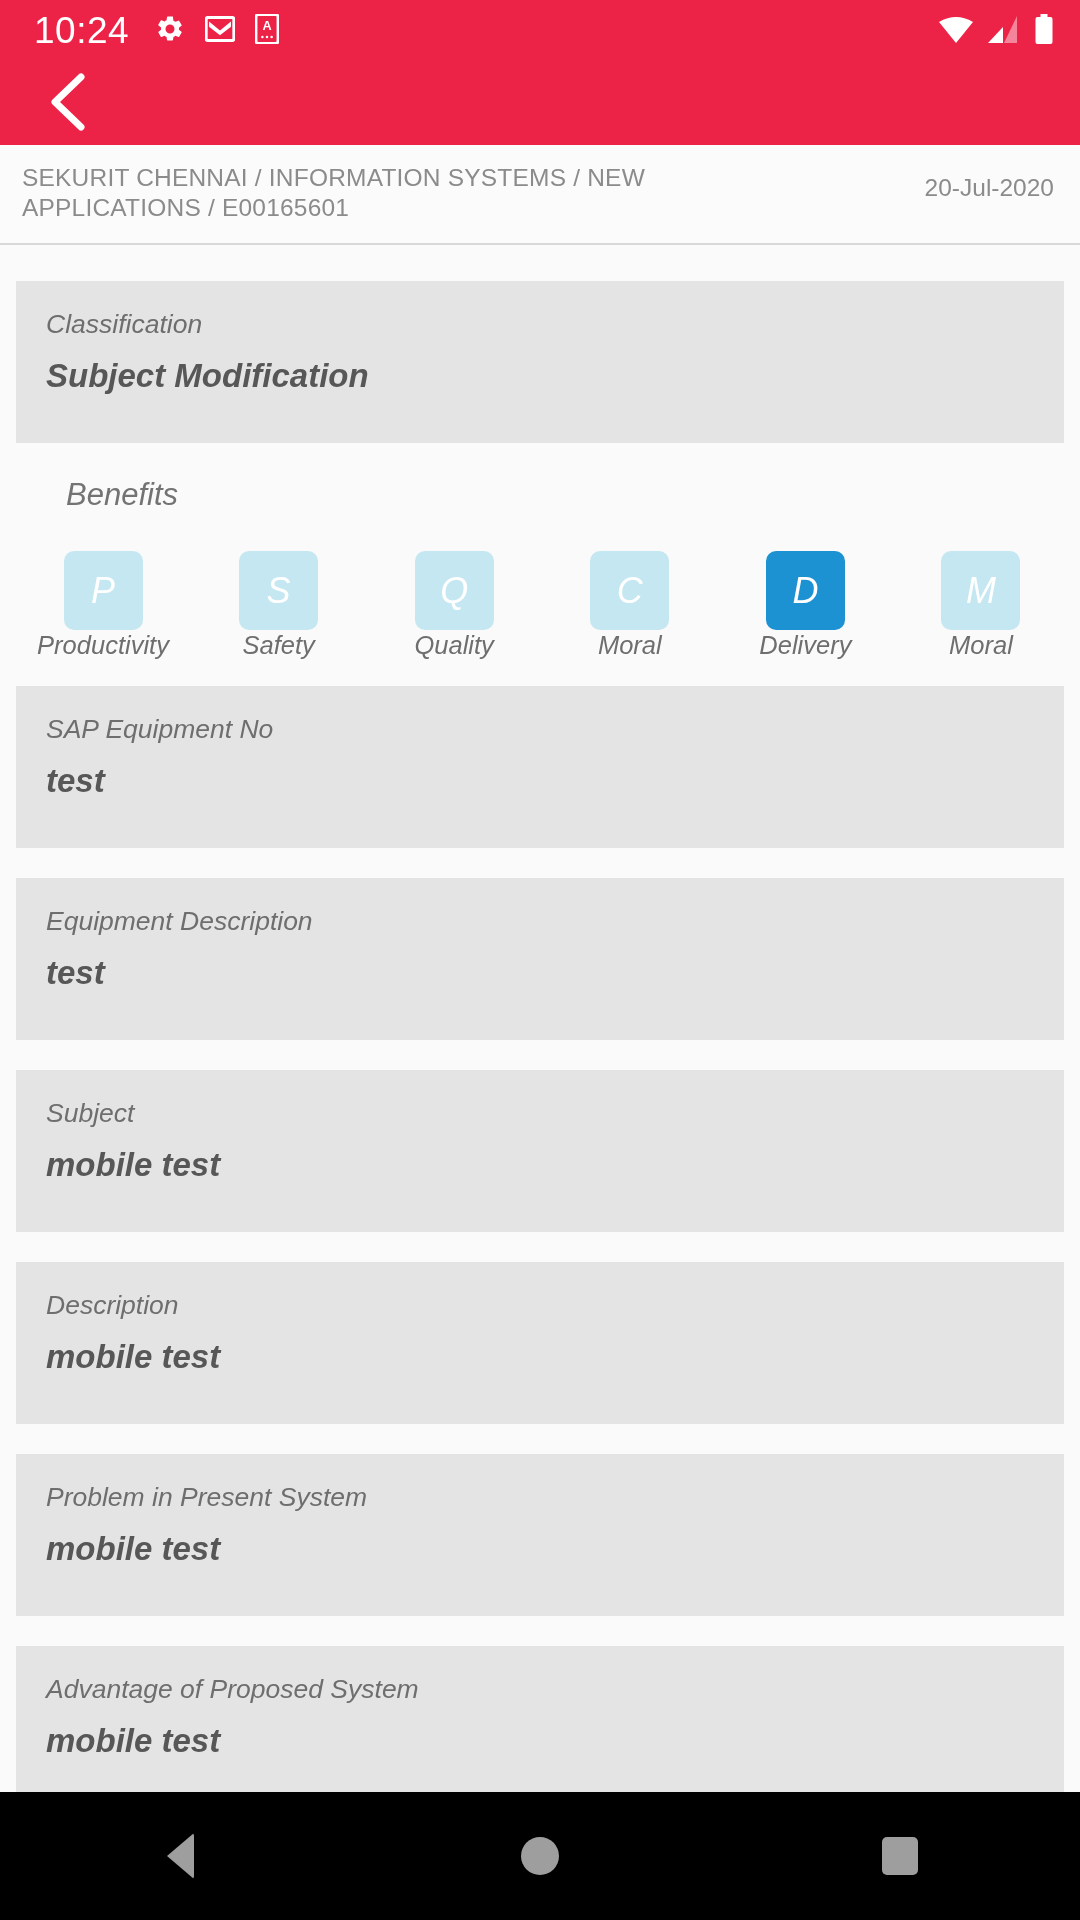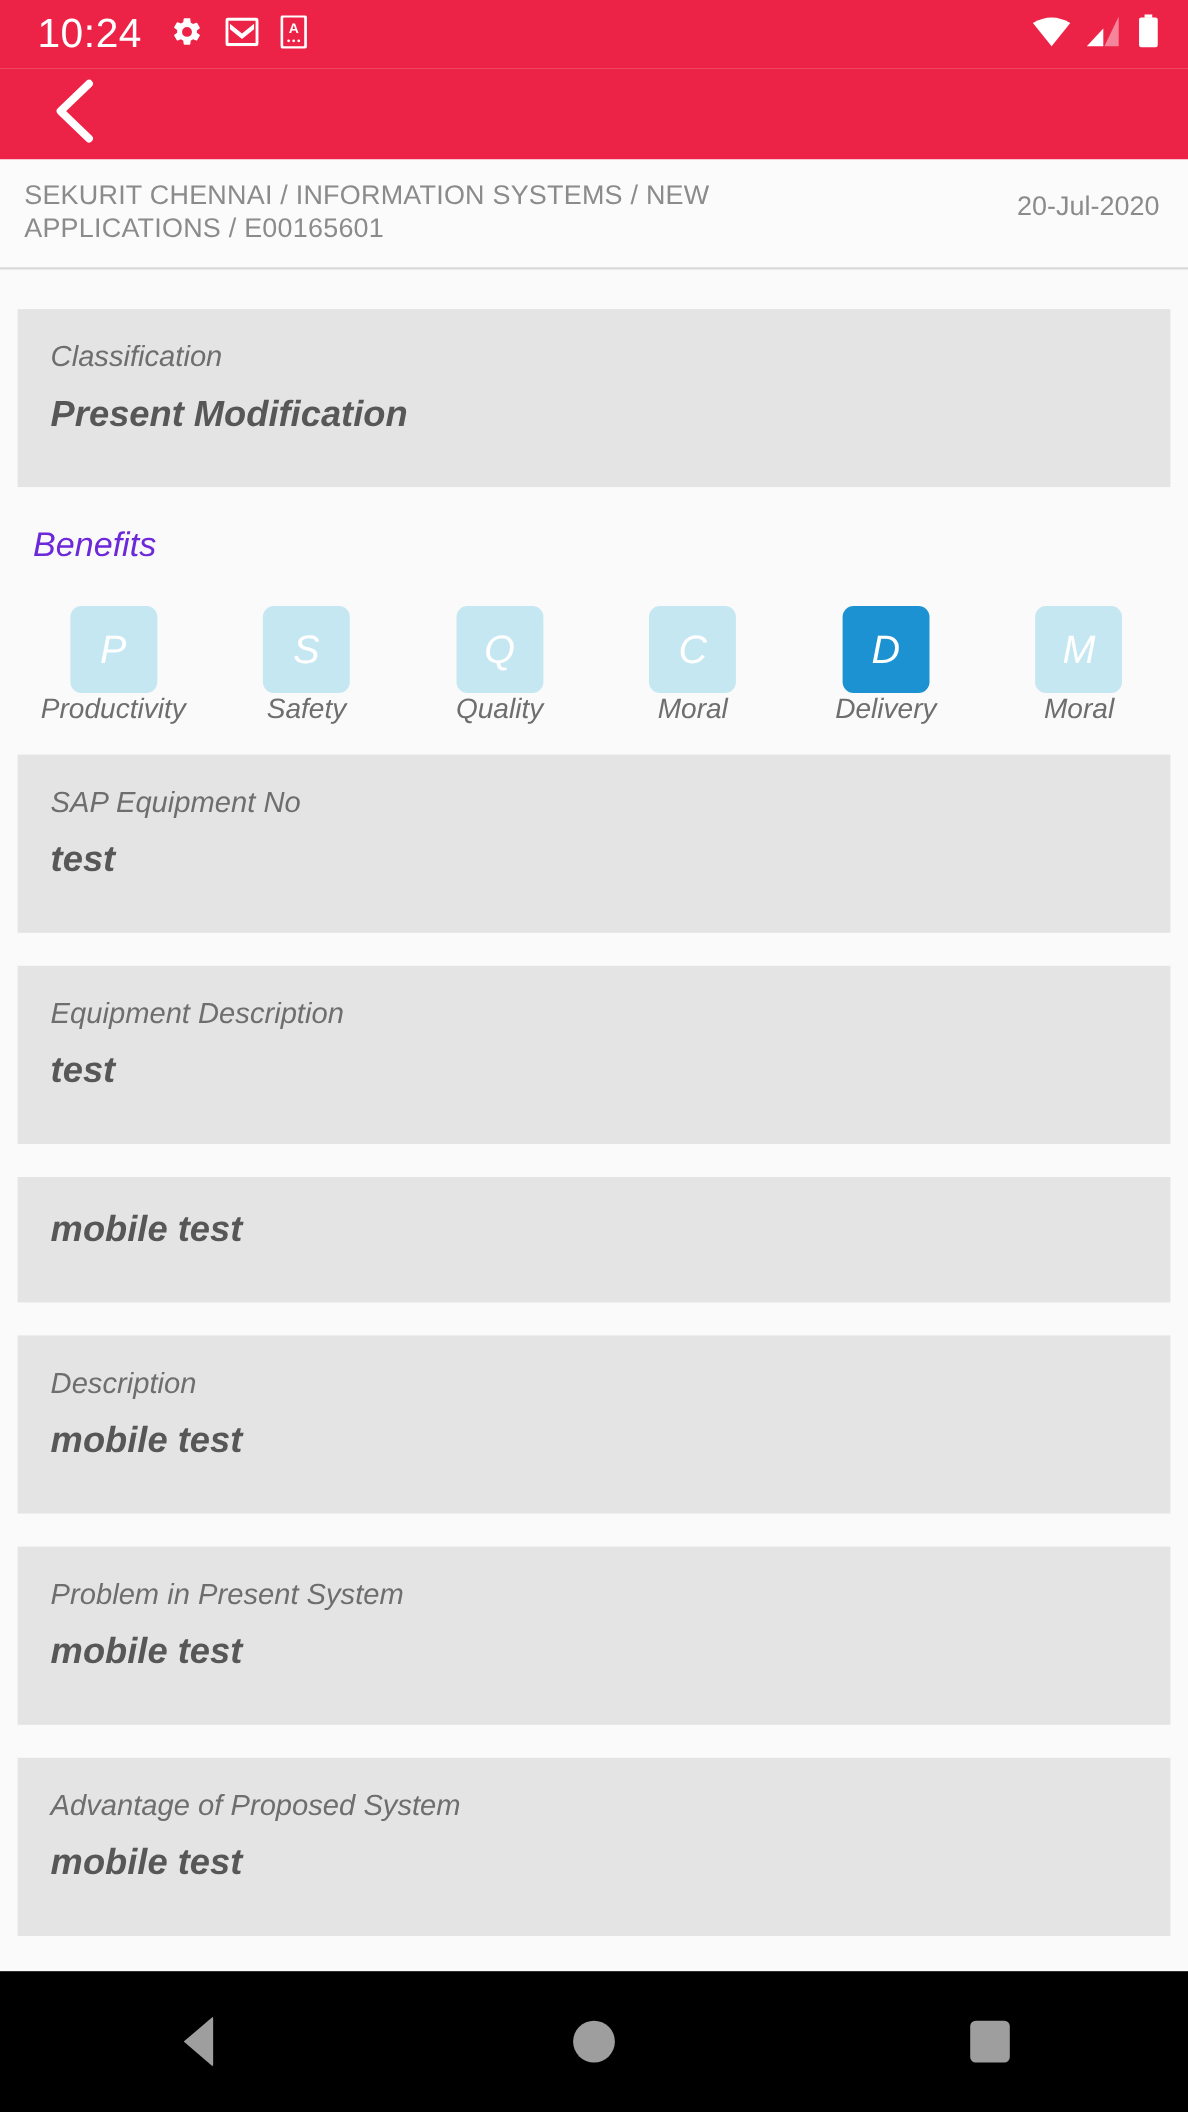--- a/index.html
+++ b/index.html
@@ -70,21 +70,21 @@
   }
   .card-value {
     color: #575757; font-size: 33px; line-height: 42px; font-weight: bold;
   }
   .card.tall { padding-bottom: 46px; }
   .spacer { height: 36px; }
   .spacer-sm { height: 30px; }
 
   
   .benefits-wrap { padding: 34px 30px 16px 30px; background: #fafafa; }
-  .benefits-title { color: #6d28d9; font-size: 31px; font-weight: normal; }
+  .benefits-title { color: #737373; font-size: 31px; font-weight: normal; margin-left: 36px; }
   .benefits-row {
     display: flex; justify-content: space-between;
     padding: 22px 24px 0 28px;
     background: #fafafa;
   }
   .benefit { width: 150px; display: flex; flex-direction: column; align-items: center; }
   .benefit-tile {
     width: 79px; height: 79px; border-radius: 10px;
     display: flex; align-items: center; justify-content: center;
     color: #ffffff; font-size: 36px; font-weight: normal;
@@ -177,21 +177,21 @@
     </div>
     <div class="bc-date">20-Jul-2020</div>
   </div>
 
   <div class="content">
 
     <div class="spacer"></div>
 
     <div class="card tall">
       <div class="card-label">Classification</div>
-      <div class="card-value">Present Modification</div>
+      <div class="card-value">Subject Modification</div>
     </div>
 
     <div class="benefits-wrap">
       <div class="benefits-title">Benefits</div>
     </div>
     <div class="benefits-row">
       <div class="benefit">
         <div class="benefit-tile" style="background:#C5E7F2">P</div>
         <div class="benefit-caption">Productivity</div>
       </div>
@@ -224,20 +224,21 @@
     </div>
     <div class="spacer-sm"></div>
 
     <div class="card tall">
       <div class="card-label">Equipment Description</div>
       <div class="card-value">test</div>
     </div>
     <div class="spacer-sm"></div>
 
     <div class="card tall">
+      <div class="card-label">Subject</div>
       <div class="card-value">mobile test</div>
     </div>
     <div class="spacer-sm"></div>
 
     <div class="card tall">
       <div class="card-label">Description</div>
       <div class="card-value">mobile test</div>
     </div>
     <div class="spacer-sm"></div>
 

